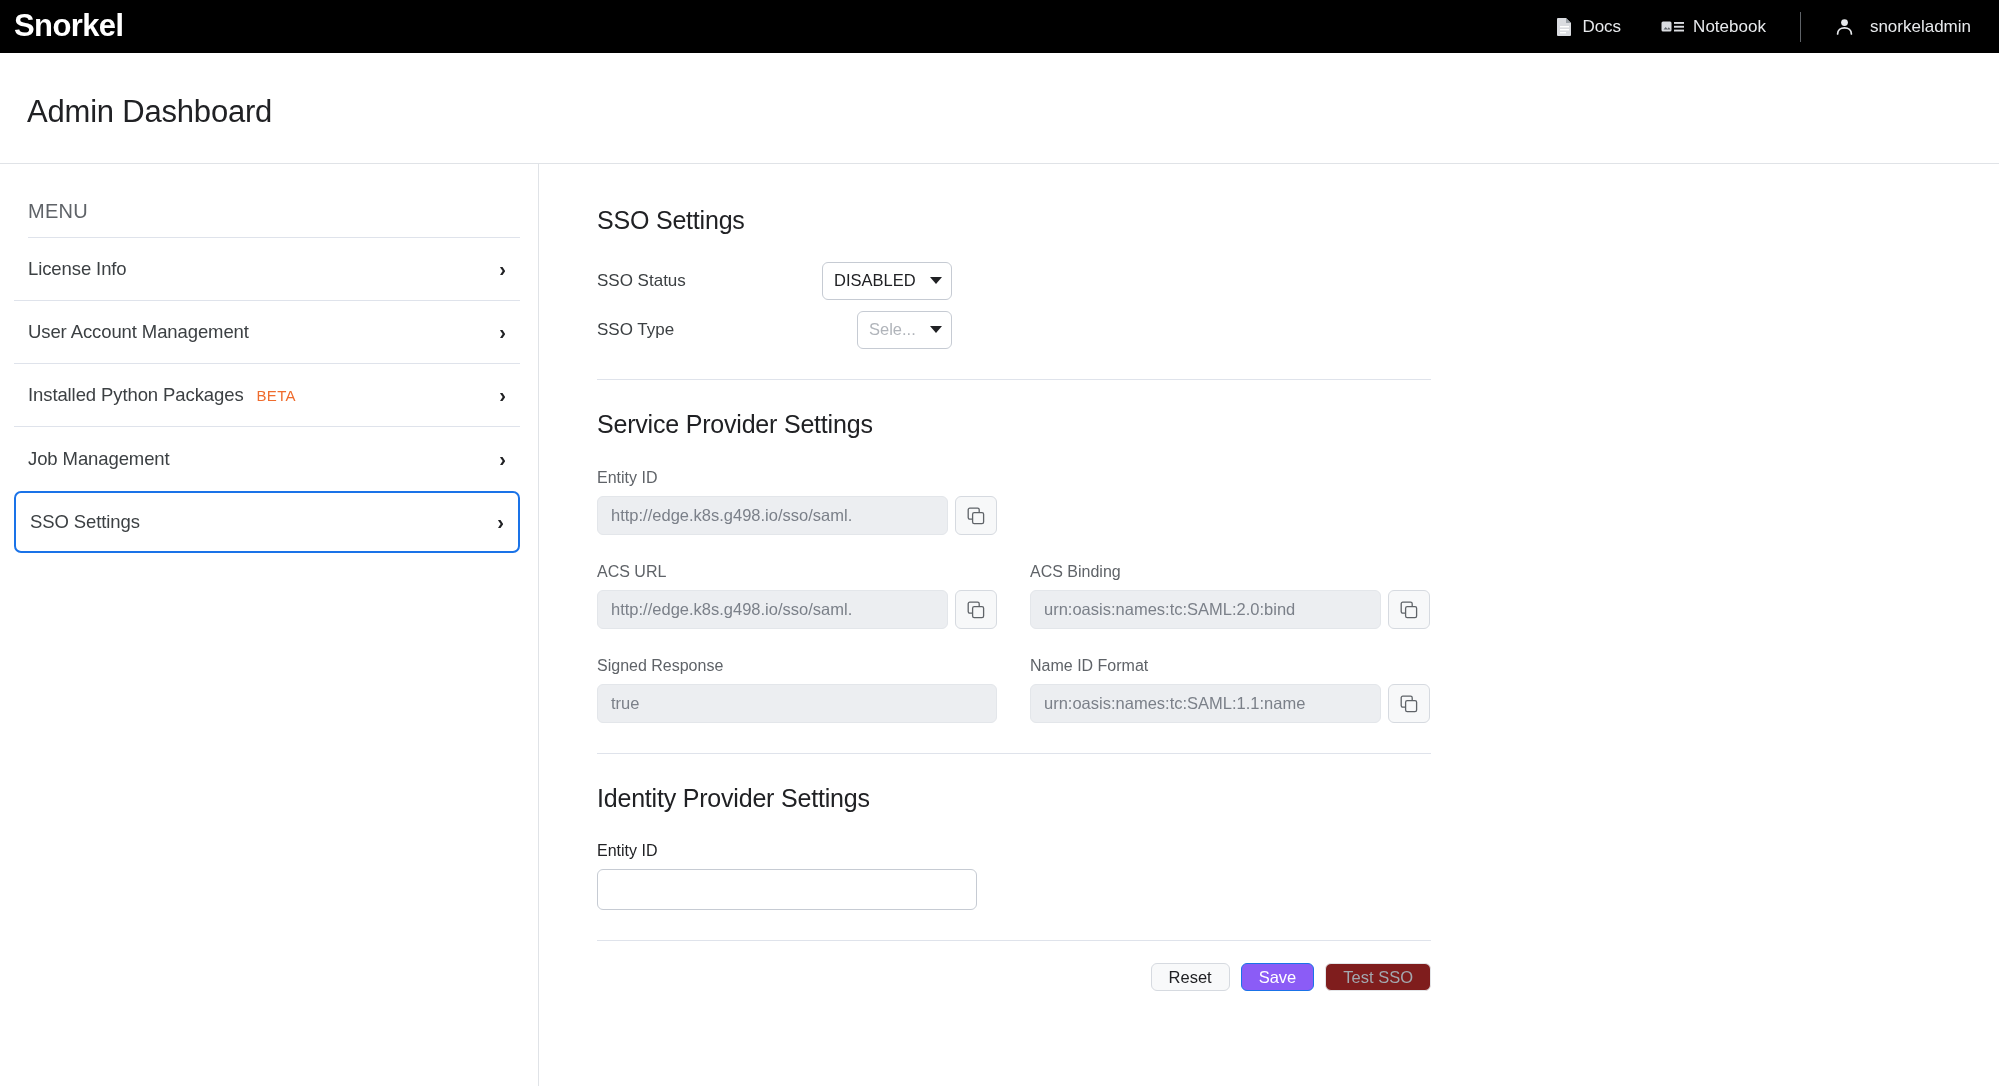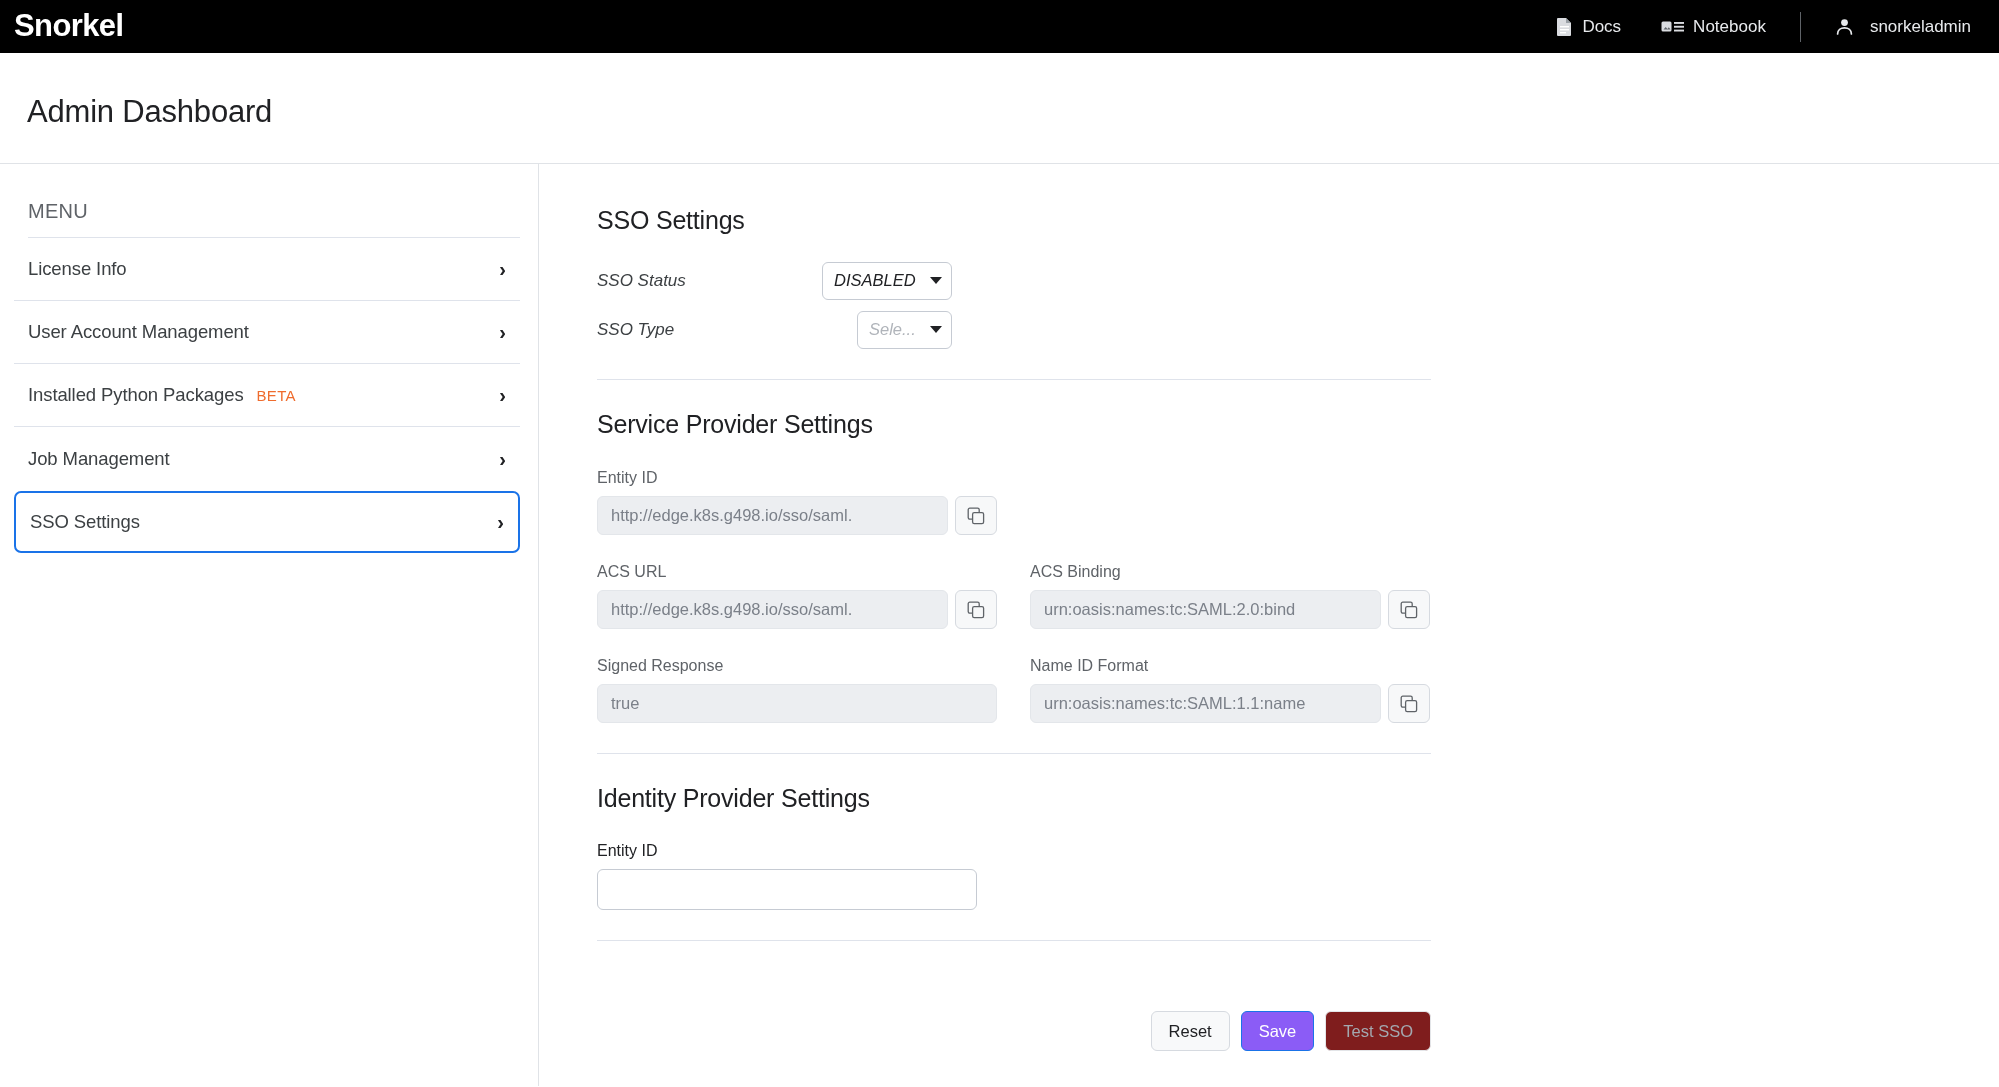--- a/index.html
+++ b/index.html
@@ -153,21 +153,20 @@
     background: #dfe3eb;
     width: 834px;
   }
 
   
   .sso-rows { margin-top: 26px; }
   .sso-row {
     display: flex;
     align-items: center;
     height: 39px;
-    font-style: italic;
   }
   .sso-row + .sso-row { margin-top: 10px; }
   .sso-row-label {
     font-size: 17px;
     color: #3c4043;
     width: 225px;
   }
   .select-box {
     display: inline-flex;
     align-items: center;
@@ -267,30 +266,29 @@
 
   
   .footer-bar {
     width: 834px;
     display: flex;
     justify-content: flex-end;
     gap: 11px;
     padding-top: 22px;
   }
   .btn {
-    height: 40px;
+    height: 28px;
     border-radius: 6px;
     font-size: 16.5px;
     padding: 0 17px;
     cursor: pointer;
     font-family: "Liberation Sans", sans-serif;
     border: 1px solid transparent;
     display: inline-flex;
     align-items: center;
-    margin-top: 48px;
   }
   .btn-reset {
     background: #f8f9fa;
     border-color: #d6dae0;
     color: #202124;
   }
   .btn-save {
     background: #8b5cf6;
     color: #ffffff;
     border-color: #1a73e8;

